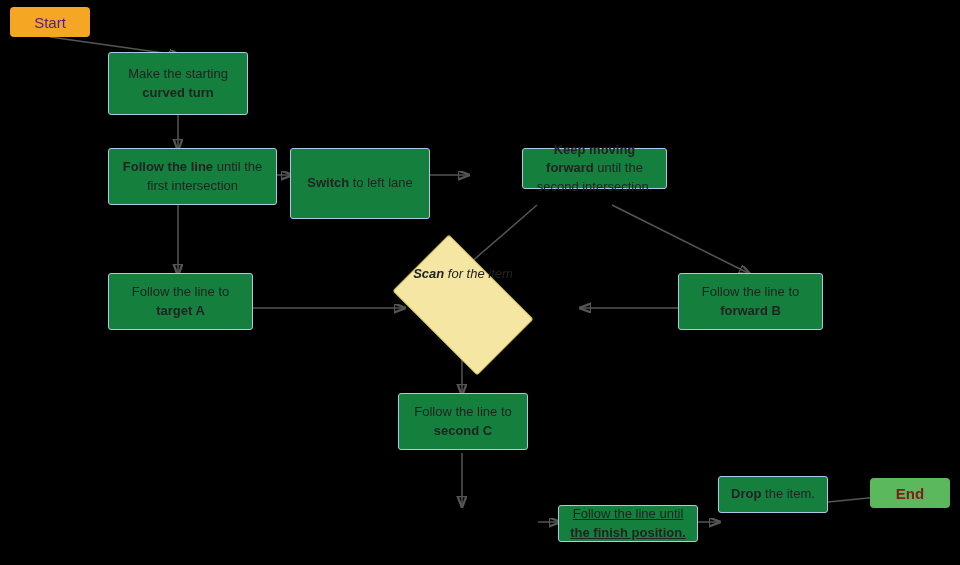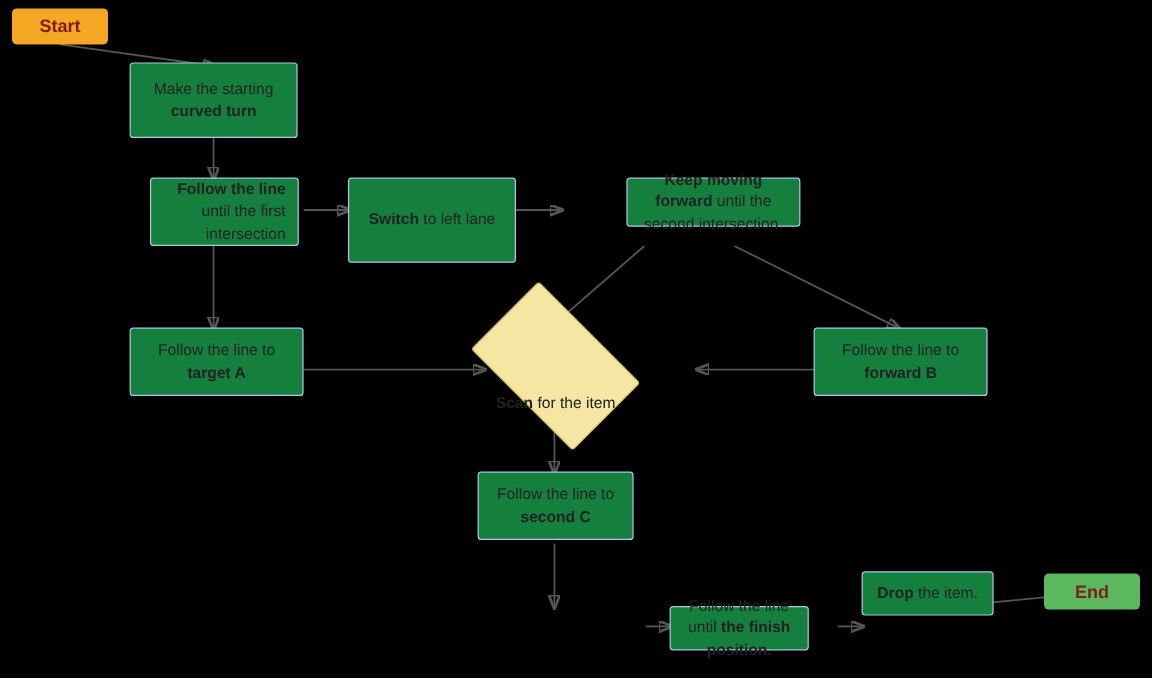--- a/index.html
+++ b/index.html
@@ -30,22 +30,22 @@
       justify-content: center;
       text-align: center;
       line-height: 1.4;
       padding: 8px 10px;
     }
 
     .node-start {
       background: #f5a623;
       border: none;
       border-radius: 4px;
-      color: #7f1d1d;
-      font-weight: bold;
+      color: #4c1d95;
+      font-weight: normal;
       font-size: 15px;
       position: absolute;
       display: flex;
       align-items: center;
       justify-content: center;
       width: 80px;
       height: 30px;
       left: 10px;
       top: 7px;
     }
@@ -65,23 +65,24 @@
       height: 30px;
       right: 10px;
       top: 478px;
     }
 
     .diamond {
       position: absolute;
       width: 120px;
       height: 80px;
       display: flex;
-      align-items: flex-end;
+      align-items: flex-start;
       justify-content: center;
       text-align: center;
+      font-style: italic;
     }
 
     .diamond-shape {
       position: absolute;
       width: 100%;
       height: 100%;
       background: #f5e6a3;
       border: 1.5px solid #c8b84a;
       transform: rotate(45deg);
       border-radius: 3px;
@@ -160,21 +161,21 @@
     <span>End</span>
   </div>
 
   <div class="node" style="left:108px; top:52px; width:140px; height:63px;">
     <div>
       <span>Make the starting</span><br>
       <strong>curved turn</strong>
     </div>
   </div>
 
-  <div class="node" style="left:125px; top:148px; width:124px; height:57px;text-align:right;">
+  <div class="node" style="left:108px; top:148px; width:169px; height:57px;">
     <div>
       <strong>Follow the line</strong><span> until
 the first intersection</span>
     </div>
   </div>
 
   <div class="node" style="left:290px; top:148px; width:140px; height:71px;">
     <div>
       <strong>Switch</strong><span> to left lane</span>
     </div>
@@ -209,21 +210,21 @@
   </div>
 
   <div class="node" style="left:398px; top:393px; width:130px; height:57px;">
     <div>
       <span>Follow the line to</span><br>
       <strong>second C</strong>
     </div>
   </div>
 
 
-  <div class="node" style="left:558px; top:505px; width:116px; height:37px;">
+  <div class="node" style="left:558px; top:505px; width:140px; height:37px;text-decoration:underline;">
     <div>
       <span>Follow the line until</span> <strong>the finish position.</strong>
     </div>
   </div>
 
   <div class="node" style="left:718px; top:476px; width:110px; height:37px;">
     <div>
       <strong>Drop</strong><span> the item.</span>
     </div>
   </div>

